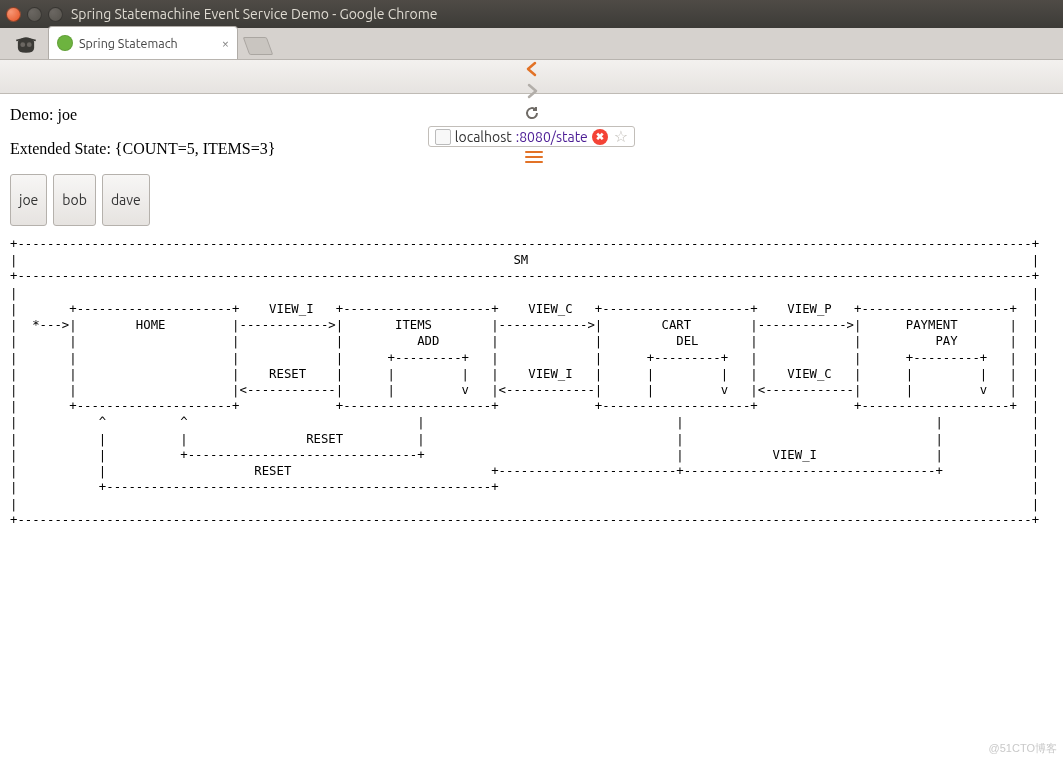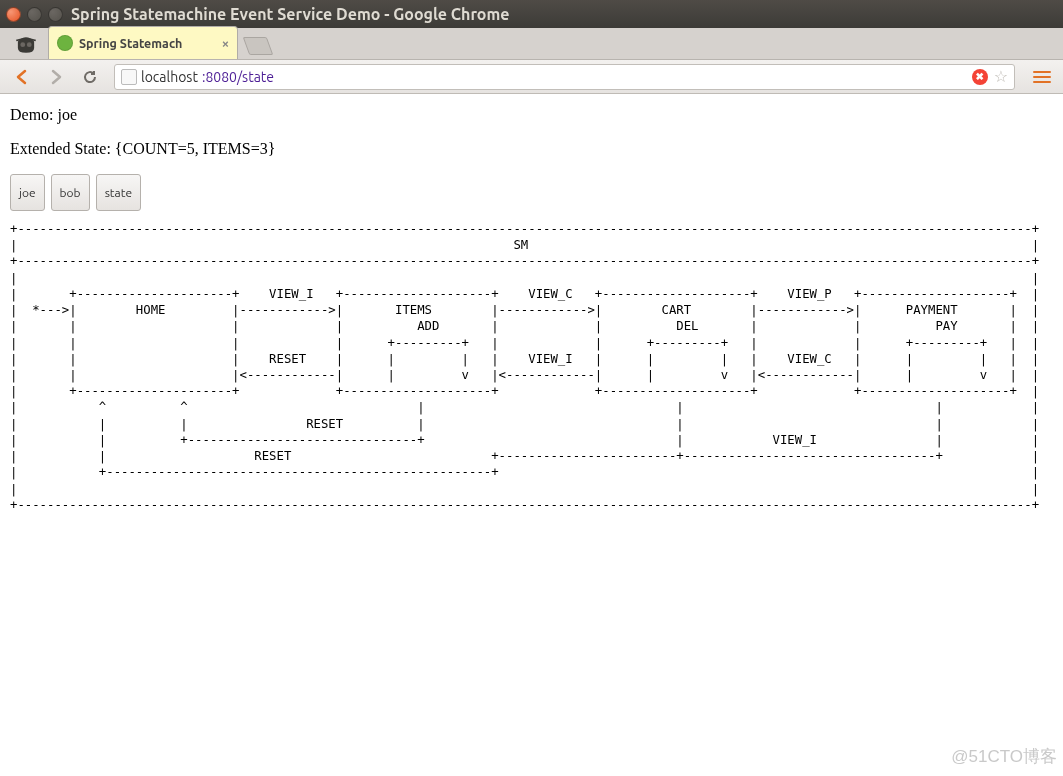--- a/index.html
+++ b/index.html
@@ -19,50 +19,49 @@
     gap: 8px;
   }
   .win-btns { display: flex; gap: 6px; align-items: center; }
   .win-btn {
     width: 15px; height: 15px; border-radius: 50%;
     border: 1px solid rgba(0,0,0,.4);
     display:inline-block;
   }
   .close-btn { background: radial-gradient(circle at 30% 30%, #f79674, #e55324); }
   .min-btn, .max-btn { background: radial-gradient(circle at 30% 30%, #6b6762, #55524c); }
-  .title-text { color: #dfdbd2; font-size: 16px; font-weight: bold; }
+  .title-text { color: #dfdbd2; font-size: 14px; font-weight: normal; }
   
   .tab-strip {
     height: 32px;
     background: #d6d2ce;
     border-bottom: 1px solid #b8b4af;
     display: flex;
     align-items: flex-end;
     padding-left: 4px;
     position: relative;
   }
   .incog {
     width: 44px; height: 32px;
     display:flex; align-items:center; justify-content:center;
   }
   .incog svg { width: 26px; height: 26px; }
   .tab {
     height: 28px;
-    background: #fef9c3;
+    background: #ffffff;
     border: 1px solid #b0aca7;
     border-bottom: none;
     border-radius: 4px 4px 0 0;
     display: flex;
     align-items: center;
     padding: 16px 8px;
     font-size: 12.5px;
     color: #444;
     gap: 6px;
     min-width: 190px;
-    font-weight: bold;
   }
   .favicon {
     width:16px;height:16px;border-radius:50%;
     background: #6db33f; display:inline-block;
     box-shadow: inset 0 0 0 1px rgba(0,0,0,.1);
   }
   .tab-close { color:#888; font-size:13px; cursor:default; margin-left:auto;}
   .new-tab {
     width: 24px; height: 18px;
     background: #c9c5c0;
@@ -71,21 +70,21 @@
     transform: skewX(20deg);
     margin-left: 8px;
     margin-bottom: 4px;
   }
   
   .toolbar {
     height: 34px;
     background: linear-gradient(to bottom,#f3f1ef,#e6e3e0);
     border-bottom: 1px solid #bfbbb5;
     display:flex; align-items:center;
-    padding: 0 12px; gap:14px;
+    padding: 0 20px; gap:4px;flex-direction:column;
   }
   .nav-btn { width:20px;height:20px;display:flex;align-items:center;justify-content:center;}
   .nav-back svg path { stroke:#e27226; }
   .nav-fwd svg path { stroke:#b2aea9; }
   .reload svg { stroke:#6f6b66; }
   .omnibox {
     flex:1; height:26px;
     background:#fff;
     border:1px solid #c2beb9;
     border-radius:3px;
@@ -110,37 +109,37 @@
     font-size: 16px;
     color:#000;
   }
   .page p { margin: 0 0 16px 0; }
   .page ul { margin: 0 0 16px 0; padding-left: 44px; }
   .page li { margin: 2px 0; }
   .page li input[type=radio]{ margin-right:6px; vertical-align:middle;}
   .btns { display:flex; gap:6px; margin-bottom:10px;}
   .btns button {
     font-family: "Ubuntu","Liberation Sans",Arial,sans-serif;
-    font-size: 12px;
-    padding: 11px 8px;
+    font-size: 14px;
+    padding: 17px 8px;
     background: linear-gradient(to bottom,#f7f6f5,#e6e3e0);
     border:1px solid #b5b1ac;
     border-radius:3px;
     color:#333;
   }
   pre.ascii {
     font-family: "DejaVu Sans Mono","Liberation Mono",monospace;
     font-size: 12.3px;
     line-height: 1.32;
     margin:0;
     white-space: pre;
   }
   .watermark {
-    position:fixed; right:6px; bottom:8px;
-    font-size:17px; color:#c9c9c9;
+    position:fixed; right:6px; bottom:20px;
+    font-size:11px; color:#c9c9c9;
     font-family: Arial,sans-serif;
   }
 </style>
 </head>
 <body>
 
 <div class="title-bar">
   <div class="win-btns">
     <span class="win-btn close-btn"></span>
     <span class="win-btn min-btn"></span>
@@ -200,21 +199,21 @@
 </div>
 
 <div class="page">
   <p>Demo: joe</p>
   <p>Extended State: {COUNT=5, ITEMS=3}</p>
 
 
   <div class="btns">
     <button>joe</button>
     <button>bob</button>
-    <button>state</button>
+    <button>dave</button>
   </div>
 
   <pre class="ascii">+-----------------------------------------------------------------------------------------------------------------------------------------+
 |                                                                   SM                                                                    |
 +-----------------------------------------------------------------------------------------------------------------------------------------+
 |                                                                                                                                         |
 |       +---------------------+    VIEW_I   +--------------------+    VIEW_C   +--------------------+    VIEW_P   +--------------------+  |
 |  *---&gt;|        HOME         |------------&gt;|       ITEMS        |------------&gt;|        CART        |------------&gt;|      PAYMENT       |  |
 |       |                     |             |          ADD       |             |          DEL       |             |          PAY       |  |
 |       |                     |             |      +---------+   |             |      +---------+   |             |      +---------+   |  |

